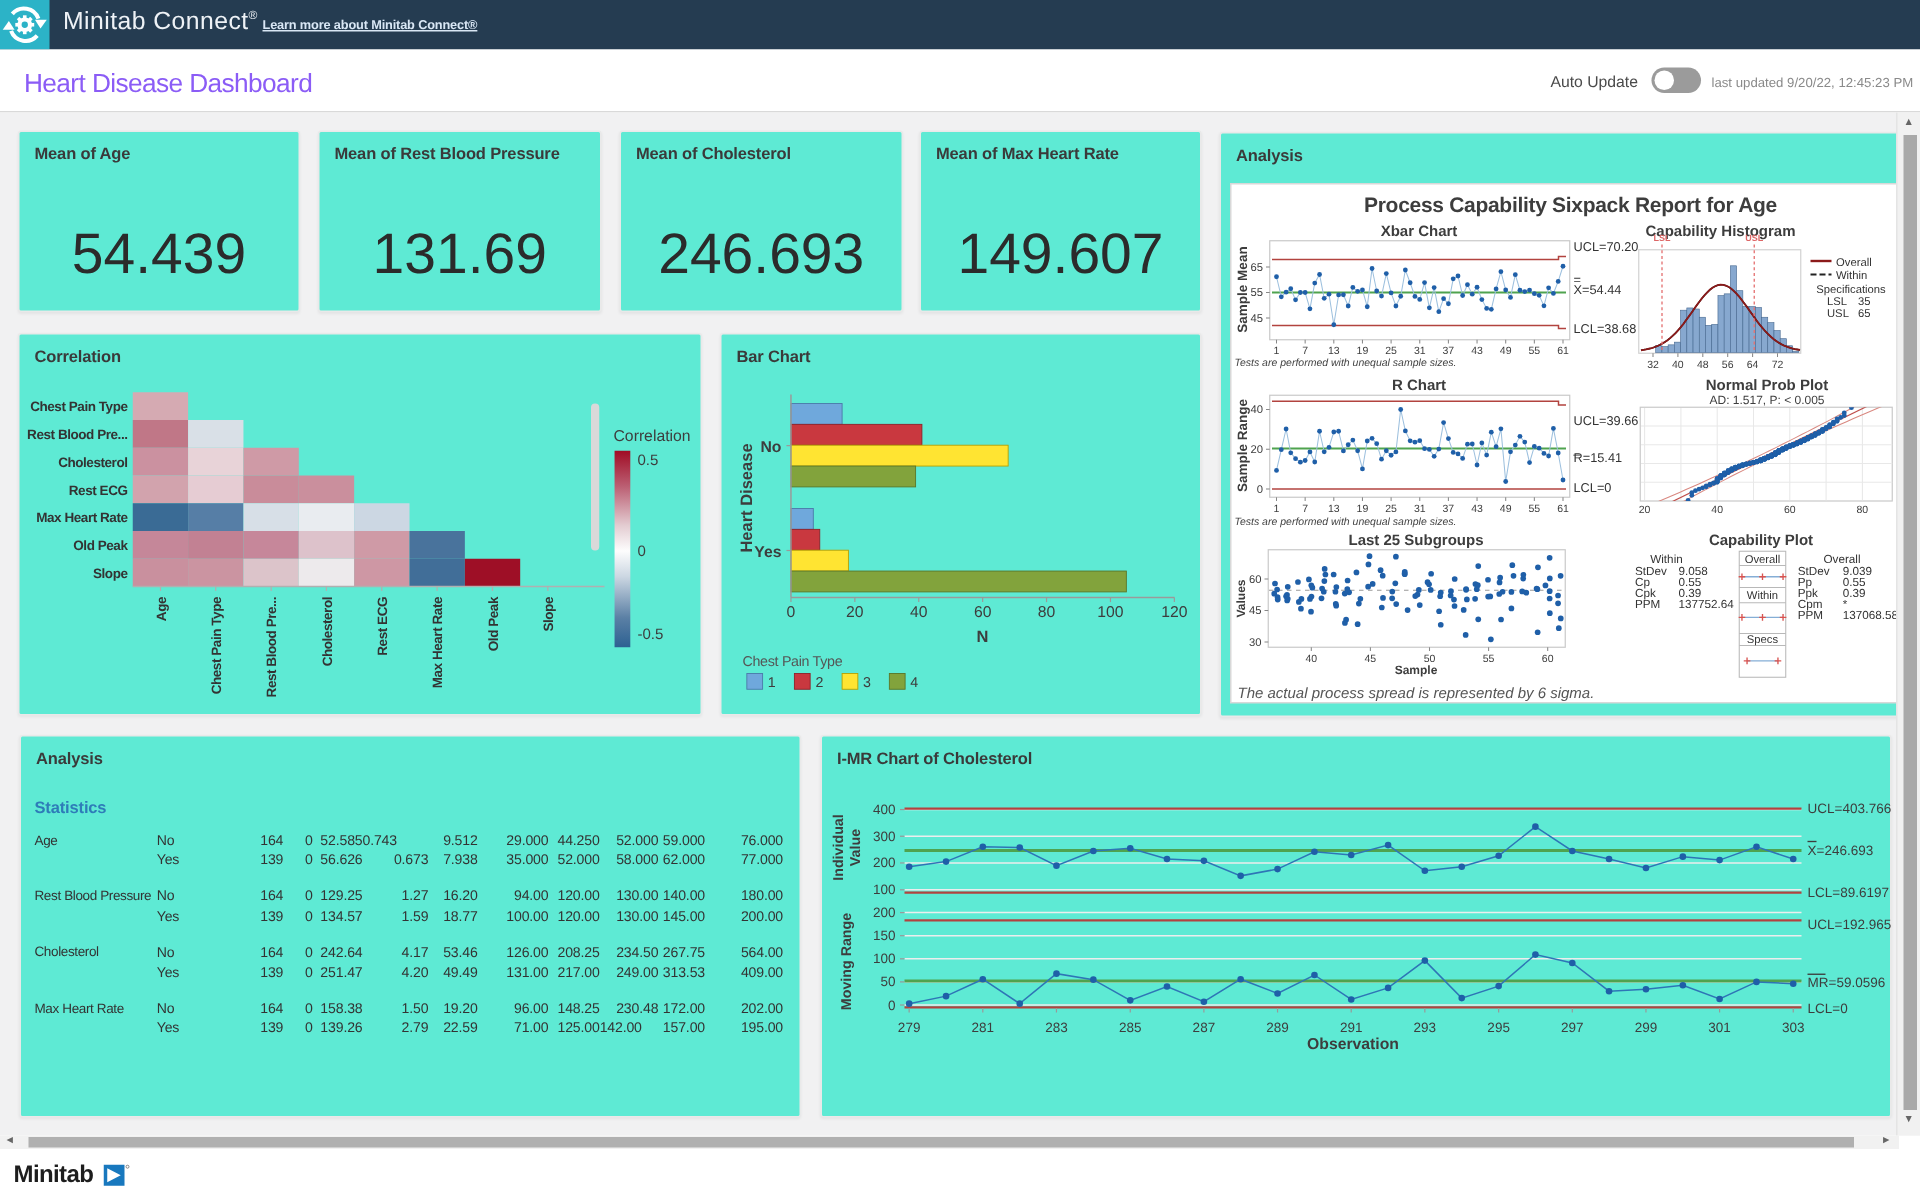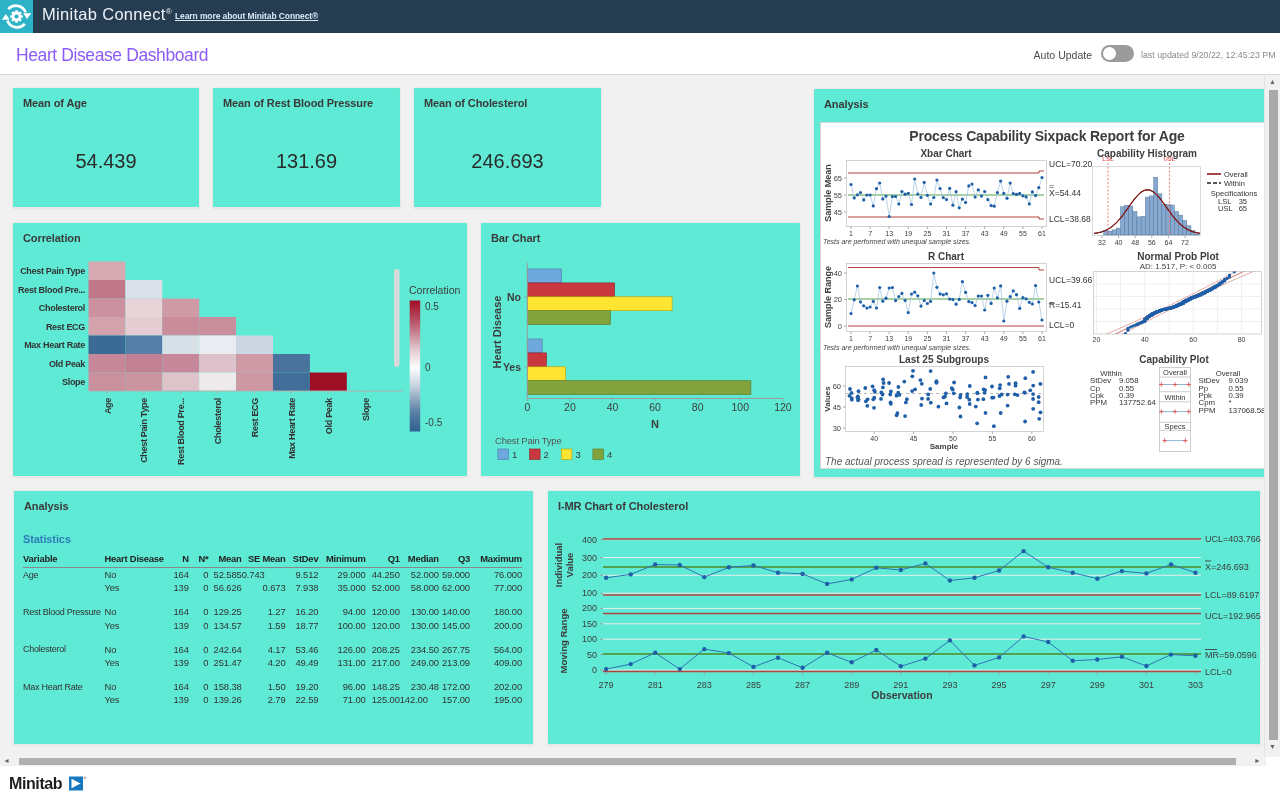--- a/index.html
+++ b/index.html
@@ -9,21 +9,21 @@
 .tlink { position:absolute; left:175px; top:11px; font-size:8.5px; font-weight:700; color:#d9e7f5; text-decoration:underline; letter-spacing:-0.1px; }
 .titlebar { position:absolute; left:0; top:33px; width:1280px; height:42px; background:#fff; border-bottom:1px solid #d9d9d9; }
 .h1 { position:absolute; left:16px; top:12px; font-size:17.5px; color:#8b5cf6; letter-spacing:-0.4px; }
 .au { position:absolute; right:188px; top:16px; font-size:10.5px; color:#4a4a4a; }
 .toggle { position:absolute; left:1101px; top:45px; width:33px; height:17px; background:#9b9b9b; border-radius:9px; }
 .toggle .knob { position:absolute; left:2px; top:2px; width:13px; height:13px; background:#fff; border-radius:50%; }
 .lastupd { position:absolute; left:1141px; top:17px; font-size:8.8px; color:#8a8a8a; }
 .dash { position:absolute; left:0; top:75px; width:1280px; height:682px; background:#f1f1f2; }
 .card { position:absolute; background:#5eead4; border:1px solid #e9e9e9; border-radius:2px; box-shadow:0 1px 2px rgba(0,0,0,0.06); }
 .ctitle { position:absolute; left:10px; top:9px; font-size:11px; font-weight:700; color:#3a3a3a; letter-spacing:-0.1px; }
-.kpiv { position:absolute; left:0; right:0; top:63px; text-align:center; font-size:20px; color:#2b2b2b; line-height:1; }
+.kpiv { position:absolute; left:0; right:0; top:63px; text-align:center; font-size:38px; color:#2b2b2b; line-height:1; }
 .card-abs svg, .card svg { position:absolute; left:0; top:0; }
 .stats { position:absolute; left:9px; top:62px; border-collapse:collapse; table-layout:fixed; width:499px; font-size:9.4px; color:#333; letter-spacing:-0.1px; }
 .stats th { font-weight:700; color:#222; border-bottom:1px solid #888; padding:0 0 3px 0; font-size:9.4px; white-space:nowrap; letter-spacing:-0.2px; }
 .stats td { padding:1.1px 0; white-space:nowrap; }
 .stats td:first-child { letter-spacing:-0.25px; font-size:9px; }
 .stats tr.sp td { height:11px; }
 .statlink { position:absolute; left:9px; top:42px; font-size:11px; font-weight:700; color:#2e7cb8; letter-spacing:-0.1px; }
 .vsb { position:absolute; left:1264px; top:75px; width:16px; height:682px; background:#f1f1f1; border-left:1px solid #e4e4e4; }
 .vsb .thumb { position:absolute; left:4px; top:15px; width:9px; height:650px; background:#a9a9a9; }
 .hsb { position:absolute; left:0; top:757px; width:1266px; height:9px; background:#f1f1f1; }
@@ -72,20 +72,24 @@
       <div class="ctitle">Mean of Age</div>
       <div class="kpiv">54.439</div>
     </div>
 <div class="card" style="left:212px;top:12px;width:189px;height:121px">
       <div class="ctitle">Mean of Rest Blood Pressure</div>
       <div class="kpiv">131.69</div>
     </div>
 <div class="card" style="left:413px;top:12px;width:189px;height:121px">
       <div class="ctitle">Mean of Cholesterol</div>
       <div class="kpiv">246.693</div>
+    </div>
+<div class="card" style="left:613px;top:12px;width:188px;height:121px">
+      <div class="ctitle">Mean of Max Heart Rate</div>
+      <div class="kpiv">149.607</div>
     </div>
 <div class="card" style="left:813px;top:13px;width:467px;height:390px">
   <div class="ctitle">Analysis</div>
   <svg width="467" height="390" viewBox="0 0 467 390" font-family="Liberation Sans, sans-serif">
         <rect x="6.5" y="33.5" width="454" height="346" fill="#fff" stroke="#d8d8d8"></rect>
         <text x="233" y="52" font-size="14" font-weight="700" letter-spacing="-0.2" fill="#3d3d3d" text-anchor="middle">Process Capability Sixpack Report for Age</text>
         <rect x="32.5" y="71.5" width="200" height="66" fill="#fff" stroke="#c9c9c9" stroke-width="0.8"></rect>
         <text x="132" y="68" font-size="10" font-weight="700" fill="#3d3d3d" text-anchor="middle">Xbar Chart</text>
         <line x1="30" y1="89" x2="32.5" y2="89" stroke="#888" stroke-width="0.7"></line>
         <text x="28" y="91.5" font-size="7.5" fill="#3d3d3d" text-anchor="end">65</text>
@@ -1007,34 +1011,20 @@
           <col style="width:33.2px">
           <col style="width:43.9px">
           <col style="width:32.8px">
           <col style="width:47.2px">
           <col style="width:34.1px">
           <col style="width:39.1px">
           <col style="width:31.1px">
           <col style="width:51.9px">
         </colgroup>
         <tbody>
-          <tr class="hd">
-            <th style="text-align:left">Variable</th>
-            <th style="text-align:left">Heart Disease</th>
-            <th style="text-align:right">N</th>
-            <th style="text-align:right">N*</th>
-            <th style="text-align:right">Mean</th>
-            <th style="text-align:right">SE Mean</th>
-            <th style="text-align:right">StDev</th>
-            <th style="text-align:right">Minimum</th>
-            <th style="text-align:right">Q1</th>
-            <th style="text-align:right">Median</th>
-            <th style="text-align:right">Q3</th>
-            <th style="text-align:right">Maximum</th>
-          </tr>
           <tr>
             <td>Age</td>
             <td>No</td>
             <td style="text-align:right">164</td>
             <td style="text-align:right">0</td>
             <td style="text-align:right">52.585</td>
             <td style="text-align:left">0.743</td>
             <td style="text-align:right">9.512</td>
             <td style="text-align:right">29.000</td>
             <td style="text-align:right">44.250</td>
@@ -1108,21 +1098,21 @@
             <td></td>
             <td>Yes</td>
             <td style="text-align:right">139</td>
             <td style="text-align:right">0</td>
             <td style="text-align:right">251.47</td>
             <td style="text-align:right">4.20</td>
             <td style="text-align:right">49.49</td>
             <td style="text-align:right">131.00</td>
             <td style="text-align:right">217.00</td>
             <td style="text-align:right">249.00</td>
-            <td style="text-align:right">213.09</td>
+            <td style="text-align:right">313.53</td>
             <td style="text-align:right">409.00</td>
           </tr>
           <tr class="sp">
             <td colspan="12"></td>
           </tr>
           <tr>
             <td>Max Heart Rate</td>
             <td>No</td>
             <td style="text-align:right">164</td>
             <td style="text-align:right">0</td>

